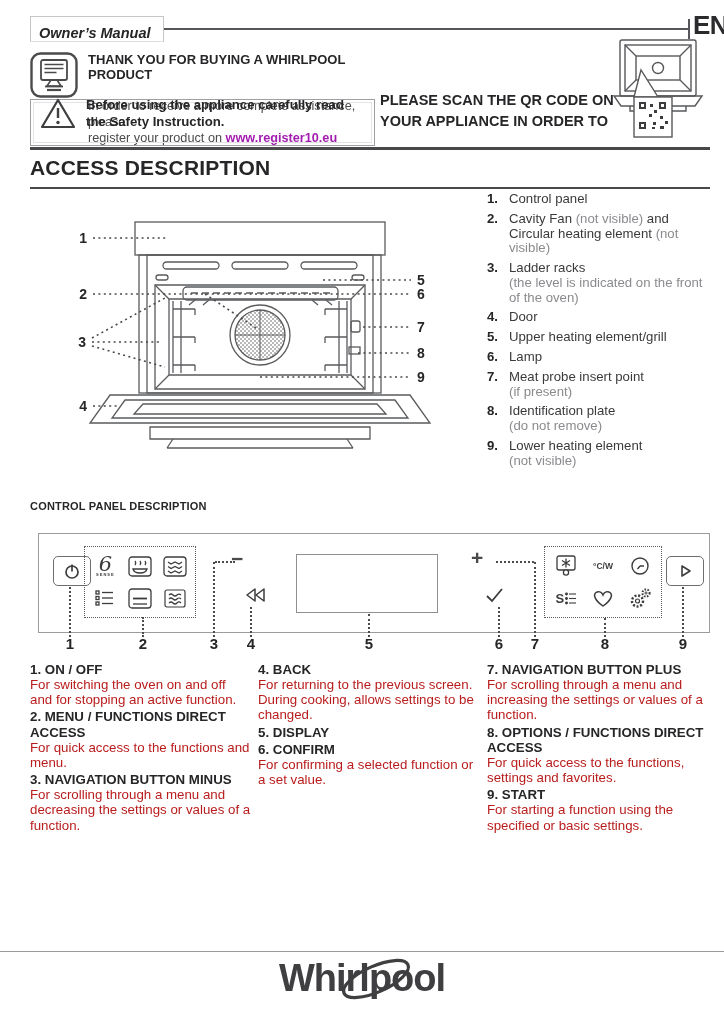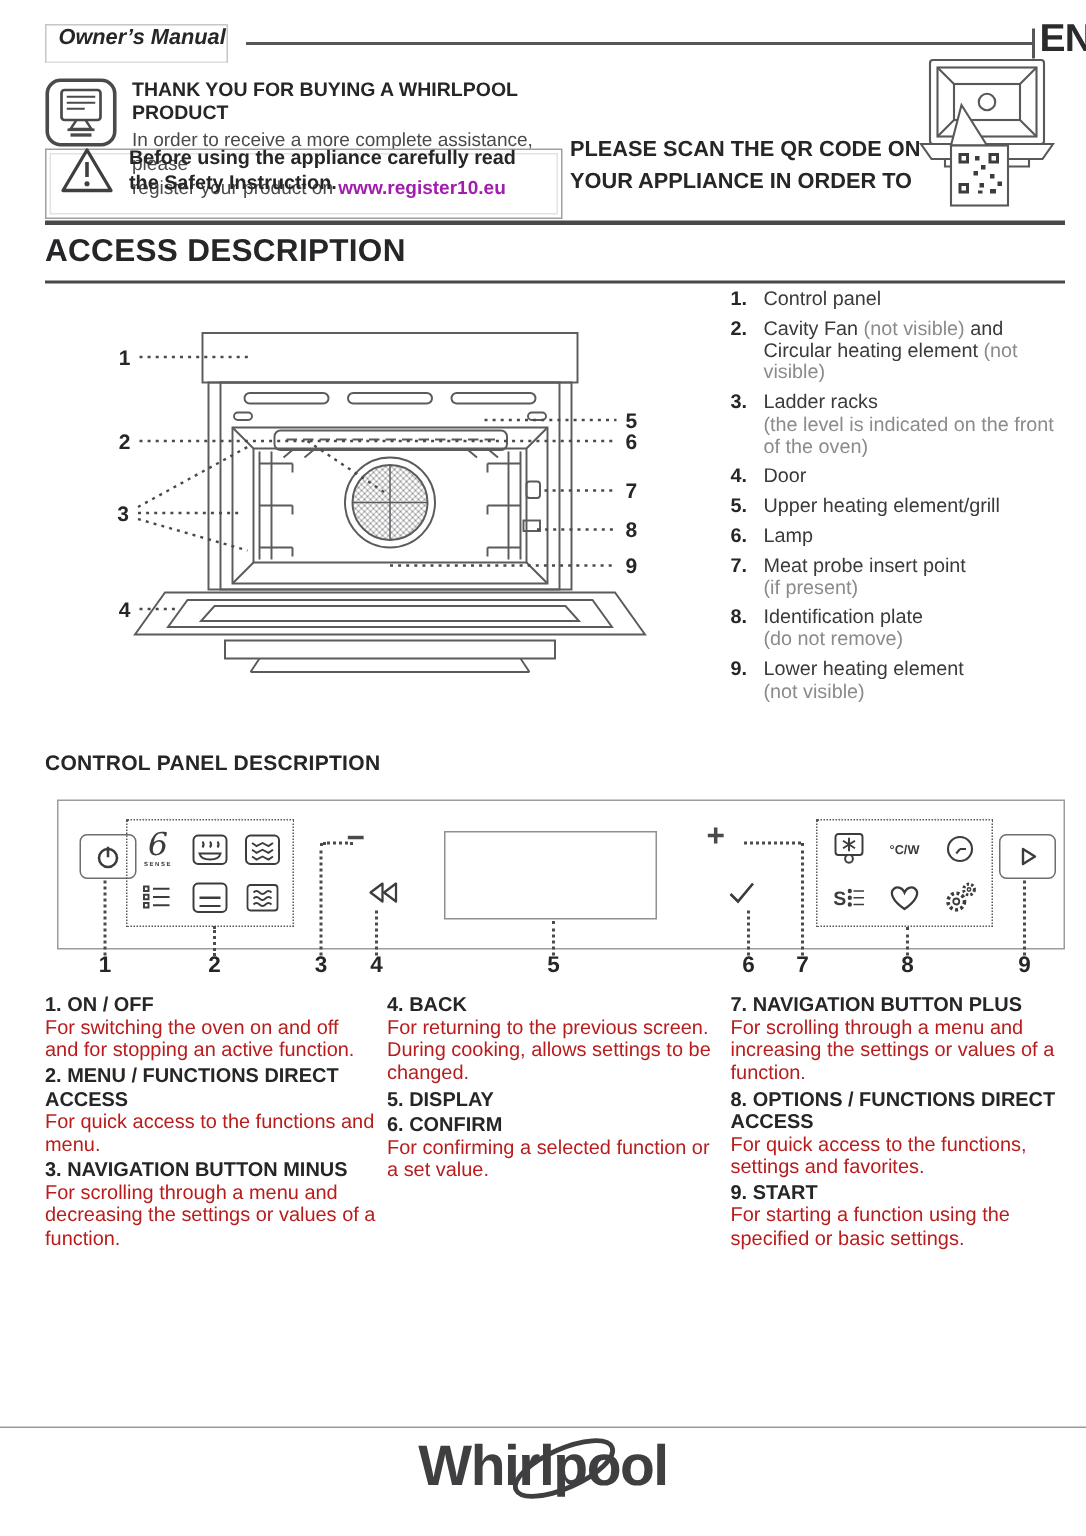--- a/index.html
+++ b/index.html
@@ -3,51 +3,51 @@
 <meta charset="utf-8">
 <style>
   * { margin:0; padding:0; box-sizing:border-box; }
   html,body { background:#fff; }
   .page {
     position:relative; width:724px; height:1024px; margin:0 auto;
     background:#fff; font-family:"Liberation Sans",sans-serif; color:#2b2b2b;
     overflow:hidden;
   }
   
-  .hdr-box { position:absolute; left:30px; top:16px; width:122px; height:26px;
-    border:1px solid #c6c6c6; border-bottom-color:#dedede; display:flex; align-items:flex-start; padding-left:8px; }
+  .hdr-box { position:absolute; left:30px; top:16px; width:134px; height:26px;
+    border:1px solid #c6c6c6; border-bottom-color:#dedede; display:flex; align-items:flex-end; padding-left:8px; }
   .hdr-box span { font-size:14.5px; font-weight:bold; font-style:italic; color:#262628; }
   .hdr-line { position:absolute; left:164px; top:28px; width:524px; height:2px; background:#55565a; }
   .hdr-tick { position:absolute; left:688px; top:19px; width:2px; height:20px; background:#55565a; }
   .lang { position:absolute; left:693px; top:10px; font-size:26px; font-weight:800; color:#2b2b2d; letter-spacing:-0.5px; }
   
   .thanks-icon { position:absolute; left:30px; top:52px; }
   .thanks-text { position:absolute; left:88px; top:52px; width:300px; }
-  .thanks-title { font-size:13px; font-weight:800; color:#262628; margin-bottom:3px; }
+  .thanks-title { font-size:13px; font-weight:800; color:#262628; margin-bottom:16px; }
   .thanks-body  { font-size:12.7px; color:#4a4a4c; line-height:1.27; }
   .thanks-body b { color:#a21caf; }
   .safety-box { position:absolute; left:30px; top:99px; width:345px; height:47px;
     border:1px solid #9d9fa2; padding:2px; }
   .safety-in { width:100%; height:100%; border:1px solid #e3e3e3; display:flex; align-items:center; padding:2px 8px 20px 6px; }
   .safety-txt { font-size:13.2px; font-weight:800; color:#262628; line-height:1.28; margin-left:10px; }
   .qr-note { position:absolute; left:380px; top:90px; width:240px;
     font-size:14.5px; font-weight:800; color:#262628; line-height:1.42; }
   .qr-oven { position:absolute; left:608px; top:36px; }
   .top-divider { position:absolute; left:30px; top:147px; width:680px; height:3px; background:#48484a; }
   
   .pd-title { position:absolute; left:30px; top:156px; font-size:21px; font-weight:800; color:#262628; letter-spacing:0.2px; }
   .pd-rule { position:absolute; left:30px; top:187px; width:680px; height:2px; background:#48484a; }
   .oven-svg { position:absolute; left:55px; top:205px; }
   .pd-list { position:absolute; left:487px; top:192px; width:228px; }
   .pd-item { display:flex; margin-bottom:5px; }
   .pd-num { width:22px; flex:0 0 22px; font-size:13.2px; font-weight:800; color:#262628; line-height:1.12; }
   .pd-text { flex:1; font-size:13.2px; color:#3a3a3c; line-height:1.12; }
   .pd-note { color:#8a8b8e; }
   
-  .cp-title { position:absolute; left:30px; top:500px; font-size:14px; font-weight:800; color:#262628; letter-spacing:0.2px; }
+  .cp-title { position:absolute; left:30px; top:500px; font-size:11px; font-weight:800; color:#262628; letter-spacing:0.2px; }
   .panel-area { position:absolute; left:38px; top:533px; width:672px; height:124px; }
   .panel { position:absolute; left:0; top:0; width:672px; height:100px; border:1px solid #9a9c9e; background:#fff; }
   .btn { position:absolute; border:1.5px solid #6e6e70; border-radius:5px; display:flex; align-items:center; justify-content:center; }
   .power-btn { left:14px; top:22px; width:38px; height:30px; }
   .start-btn { left:627px; top:22px; width:38px; height:30px; }
   .g2box { position:absolute; left:45px; top:12px; width:112px; height:72px; border:1.5px dotted #5a5a5c;
     display:grid; grid-template-columns:repeat(3,1fr); grid-template-rows:repeat(2,1fr); place-items:center; padding:3px; }
   .g8box { position:absolute; left:505px; top:12px; width:118px; height:72px; border:1.5px dotted #5a5a5c;
     display:grid; grid-template-columns:repeat(3,1fr); grid-template-rows:repeat(2,1fr); place-items:center; padding:3px; }
   .sixsense { text-align:center; line-height:0.8; }

